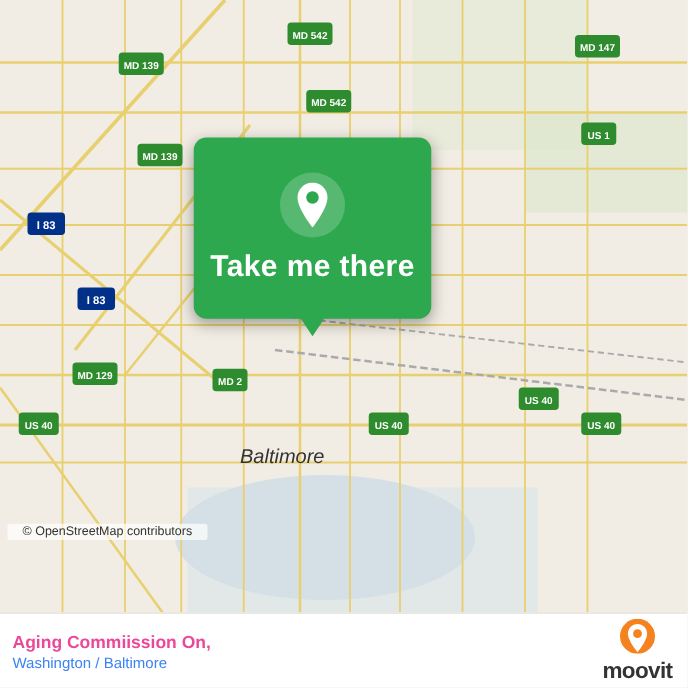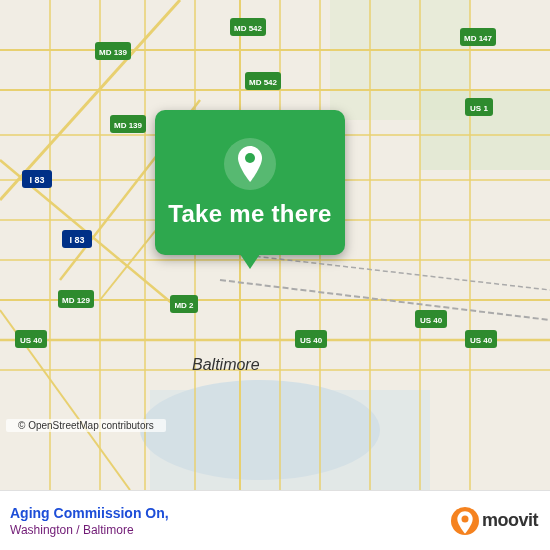--- a/index.html
+++ b/index.html
@@ -114,34 +114,35 @@
 
     #location-info {
       display: flex;
       flex-direction: column;
       justify-content: center;
     }
 
     #location-name {
       font-size: 14px;
       font-weight: 600;
-      color: #1d4ed8;
+      color: #ec4899;
       text-align: right;
     }
 
     #location-region {
       font-size: 12px;
-      color: #701a75;
+      color: #3b82f6;
       margin-top: 2px;
     }
 
     #moovit-logo {
       display: flex;
       align-items: center;
       gap: 3px;
+      flex-direction: column;
     }
 
     #moovit-icon {
       width: 28px;
       height: 28px;
     }
 
     #moovit-text {
       font-size: 18px;
       font-weight: 700;

